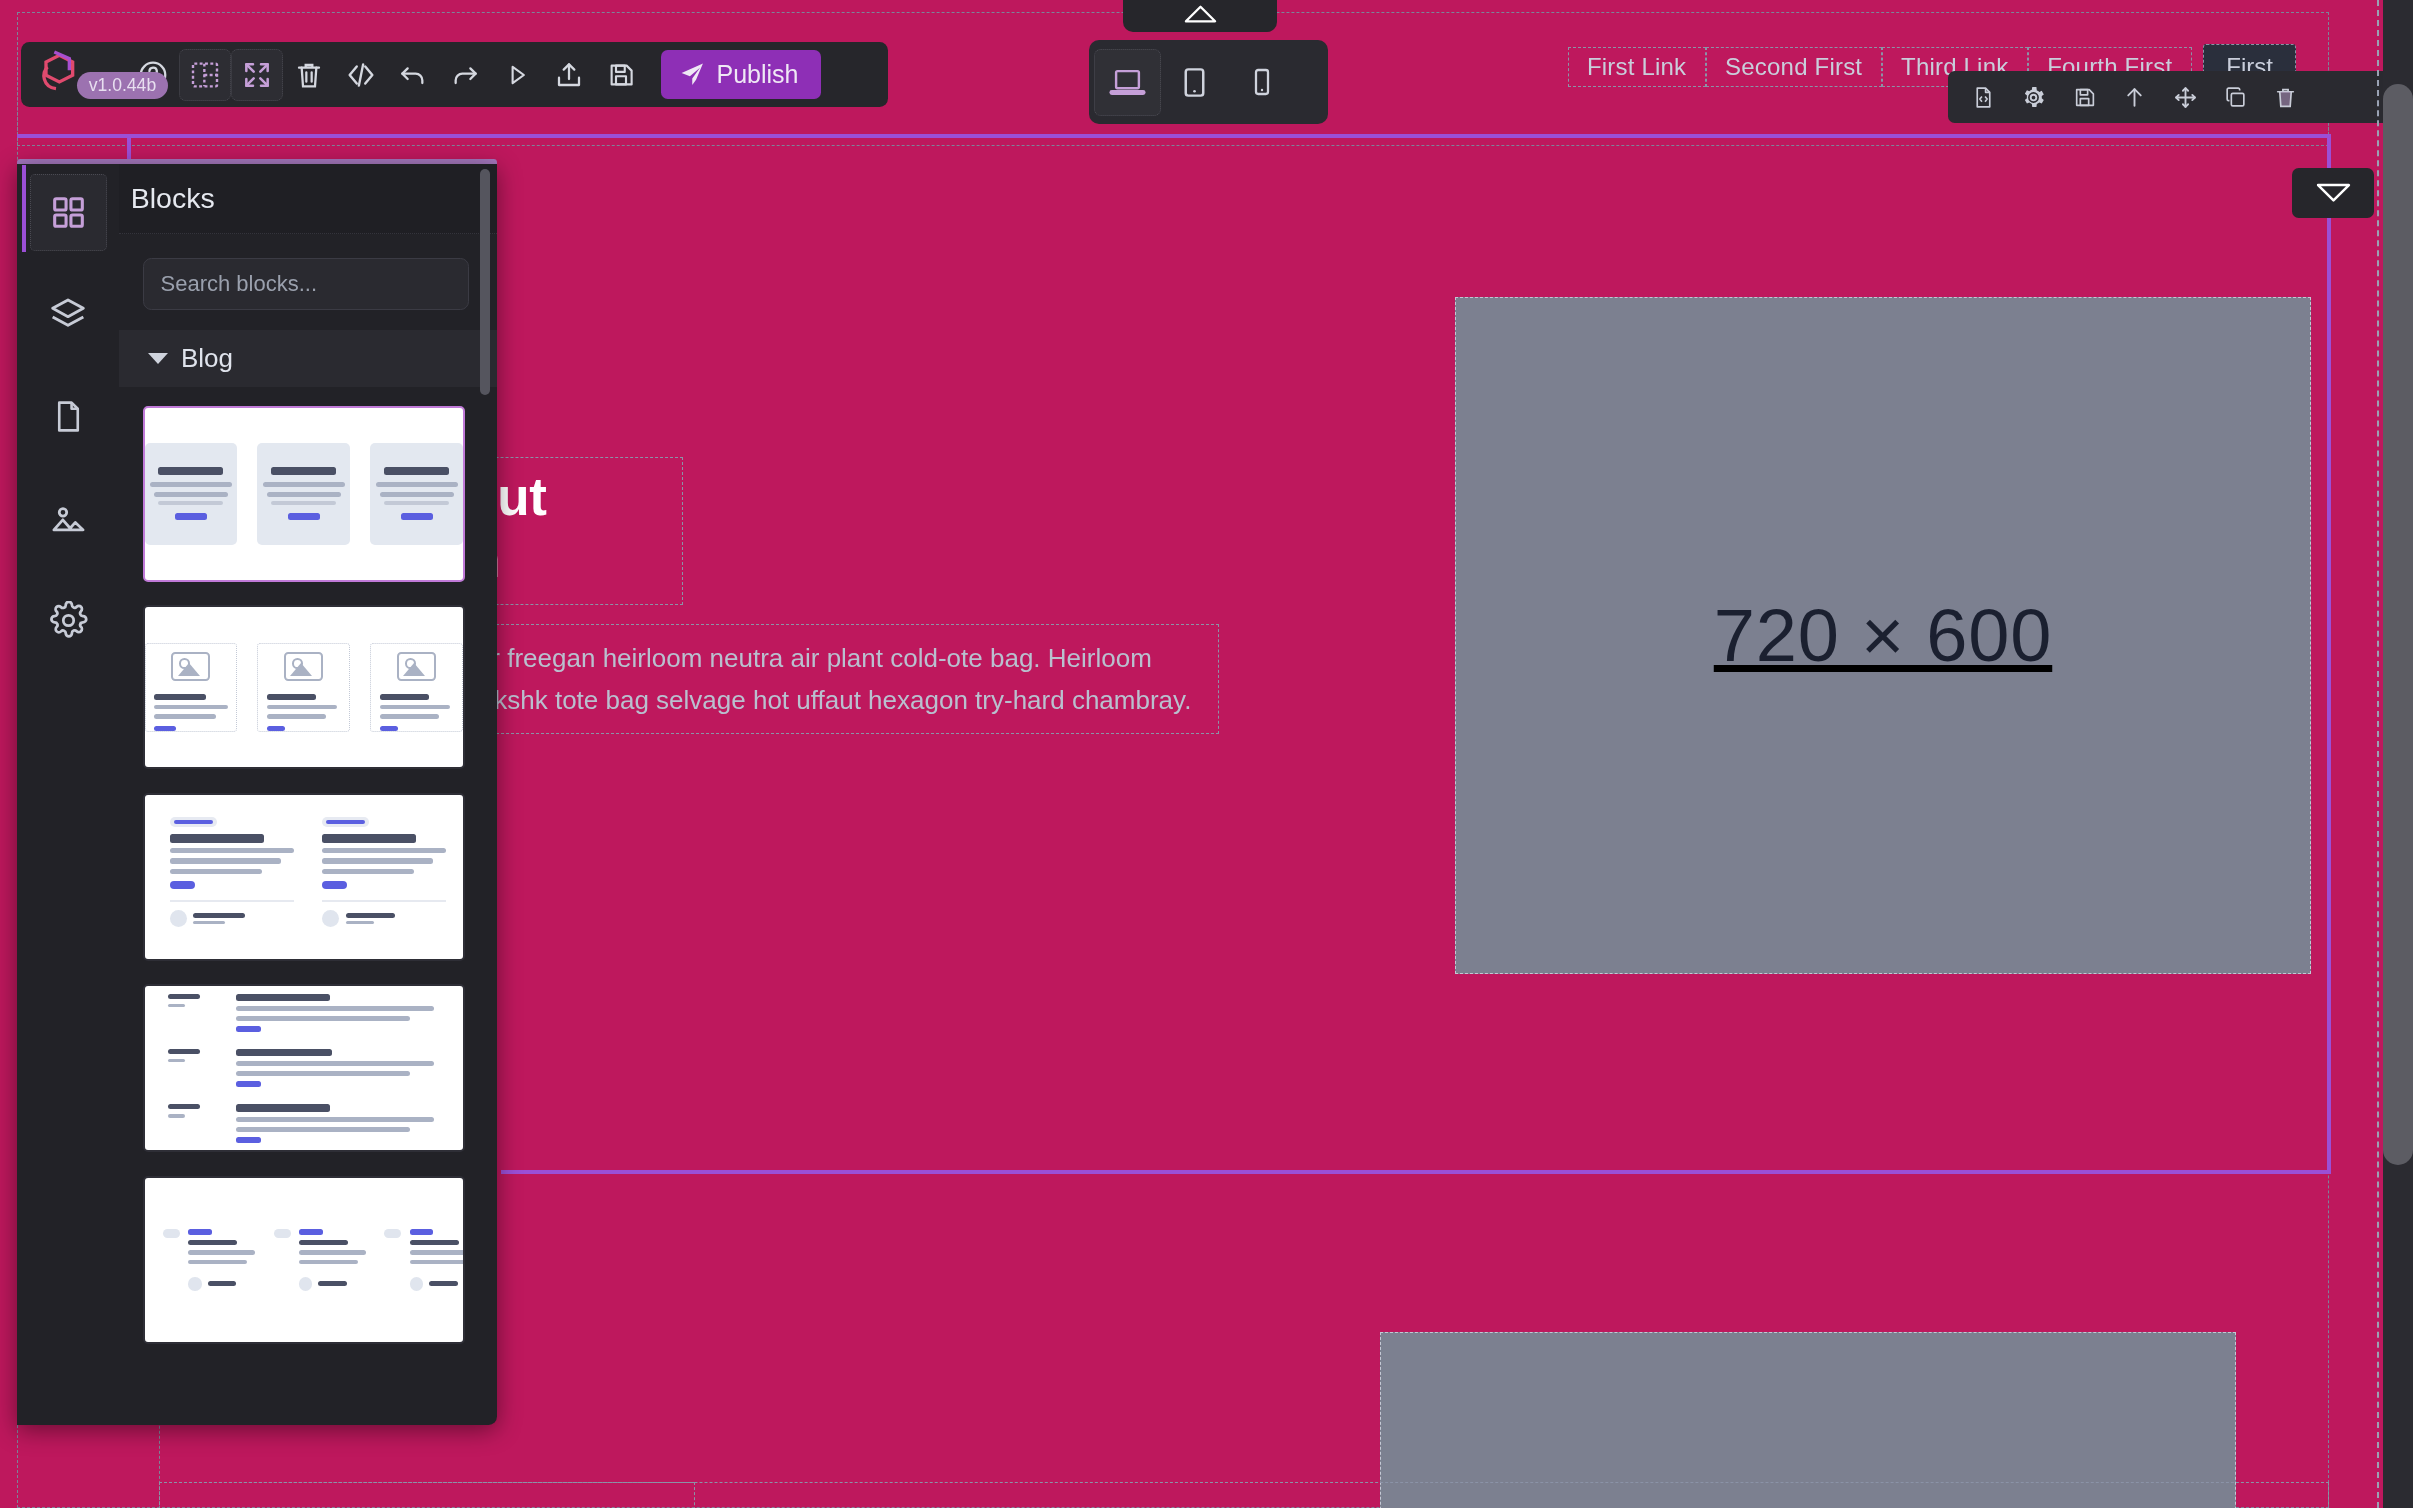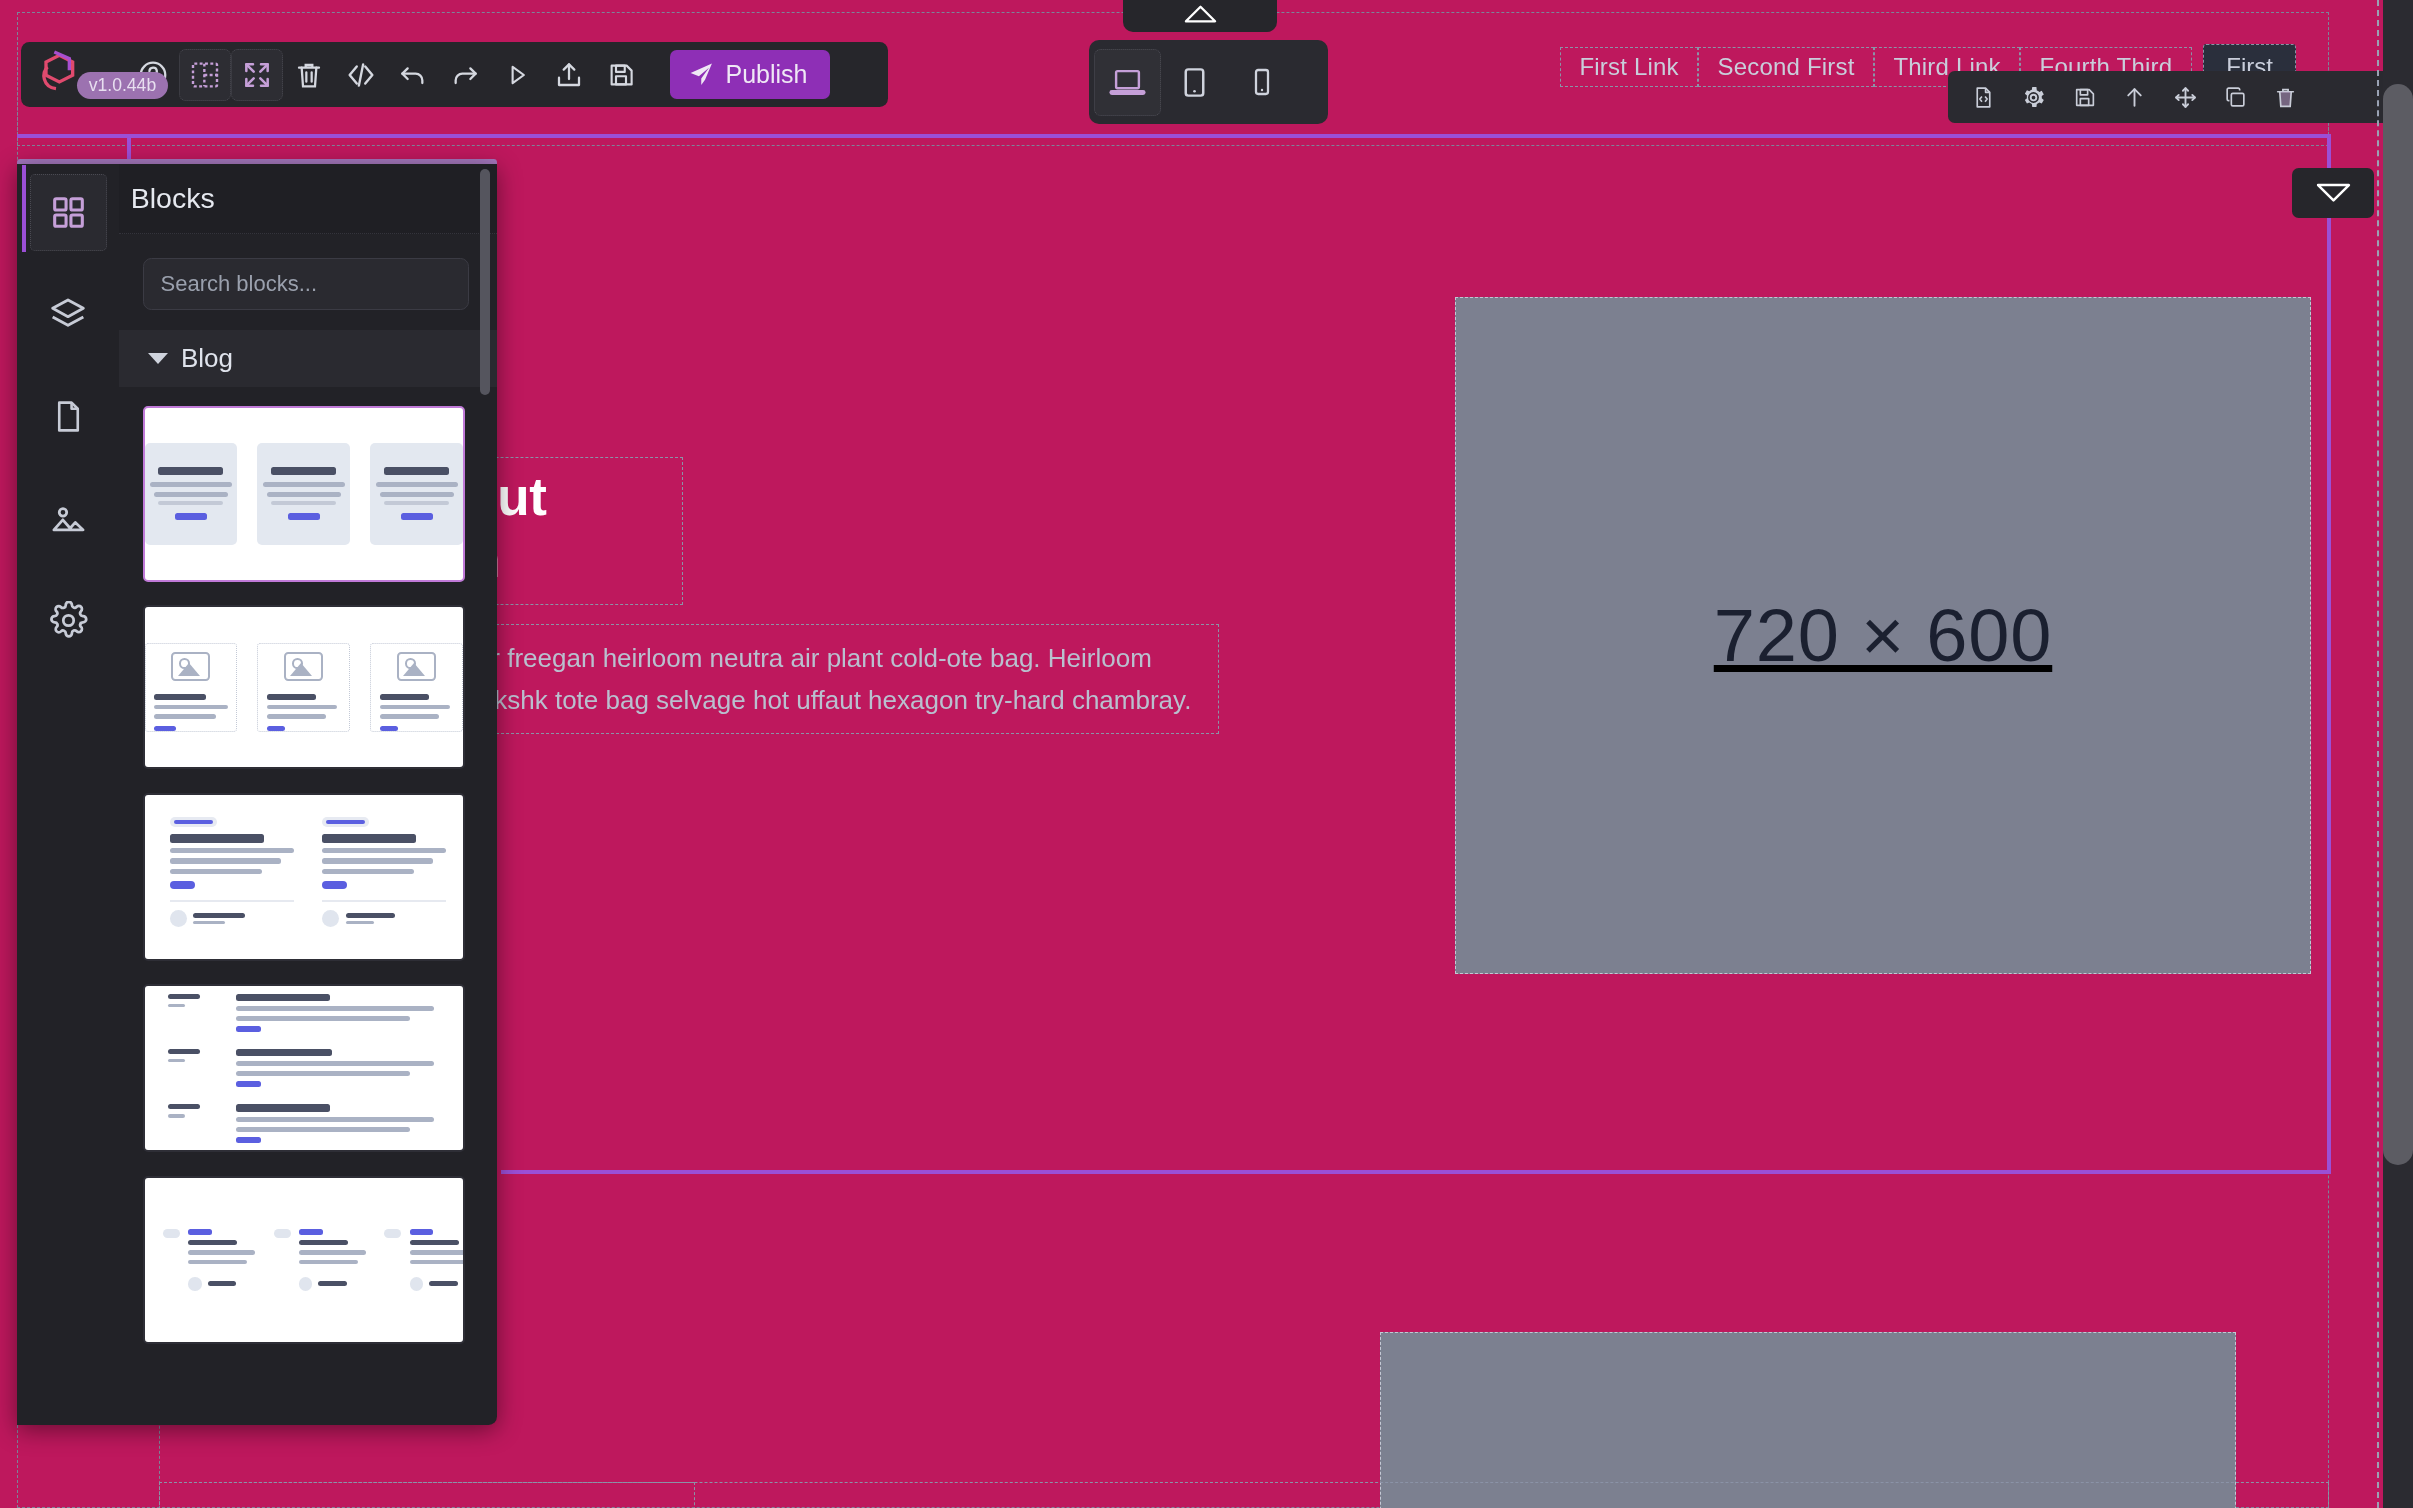--- a/index.html
+++ b/index.html
@@ -72,21 +72,21 @@
   .tb-btn.framed { background:#2d2d33; border:1.7px dotted #4a4a52; }
   .tb-btn svg { display:block; }
   .logo-wrap { position:relative; width:91px; height:52px; display:flex; align-items:center; }
   .ver-badge {
     position:absolute; left:41px; top:23.5px; background:#9c72b0; color:#e8dff0;
     font-size:17.6px; padding:2.5px 11.7px 3.4px 11.7px; border-radius:13.4px; white-space:nowrap;
   }
   .publish {
     display:flex; align-items:center; gap:10px;
     background:#8e2fb6; color:#efe8f5; font-size:25px;
-    padding:10px 22px 10px 17px; border-radius:6.7px; margin-left:23px; cursor:pointer;
+    padding:10px 22px 10px 17px; border-radius:6.7px; margin-left:14px; cursor:pointer;
   }
 
   
   .collapse-tab {
     position:absolute; left:1123px; top:-5px; width:154px; height:37px;
     background:#26262b; border-radius:0 0 10px 10px; display:flex;
     align-items:center; justify-content:center;
   }
   .devices {
     position:absolute; left:1089px; top:40px; width:239px; height:84px;
@@ -195,21 +195,21 @@
   <div class="canvas">
 
     <div class="page-outer"></div>
     <div class="nav-band"></div>
     <div class="vline"></div>
 
     <div class="navlinks">
       <div class="navlink">First Link</div>
       <div class="navlink">Second First</div>
       <div class="navlink">Third Link</div>
-      <div class="navlink">Fourth Third</div>
+      <div class="navlink">Fourth First</div>
       <div class="navaction">First</div>
     </div>
 
     <div class="hero-head">
       <h1>sold out<br>gluten</h1>
     </div>
     <div class="hero-body">
       <p>ork pour-over freegan heirloom neutra air plant cold-ote bag. Heirloom echo park mlkshk tote bag selvage hot uffaut hexagon try-hard chambray.</p>
     </div>
     <div class="hero-btn"></div>

